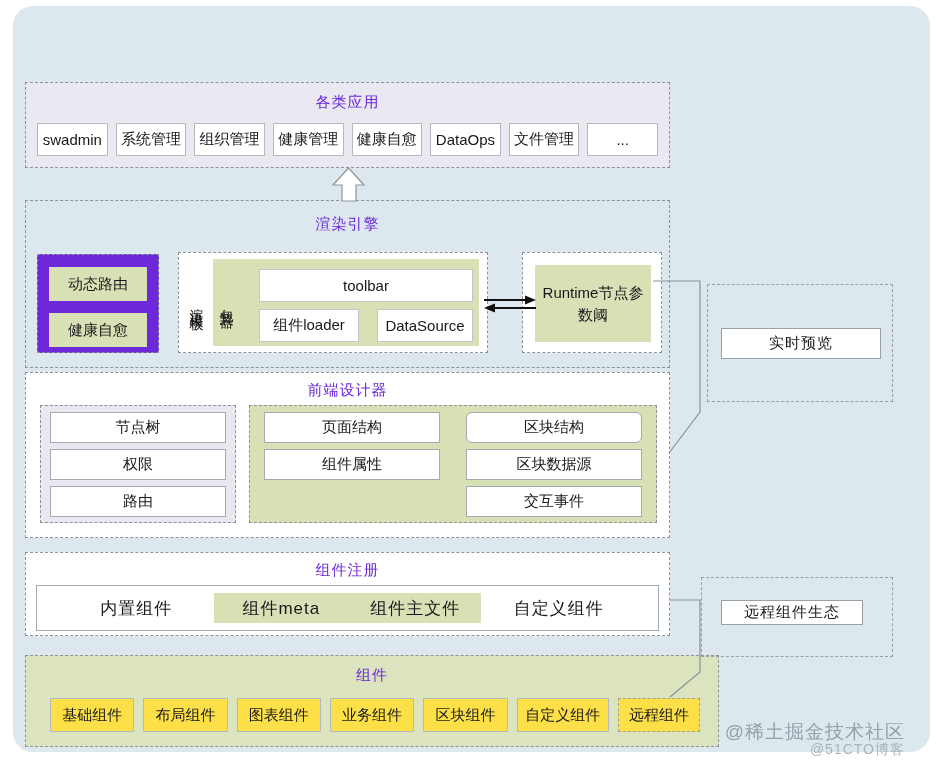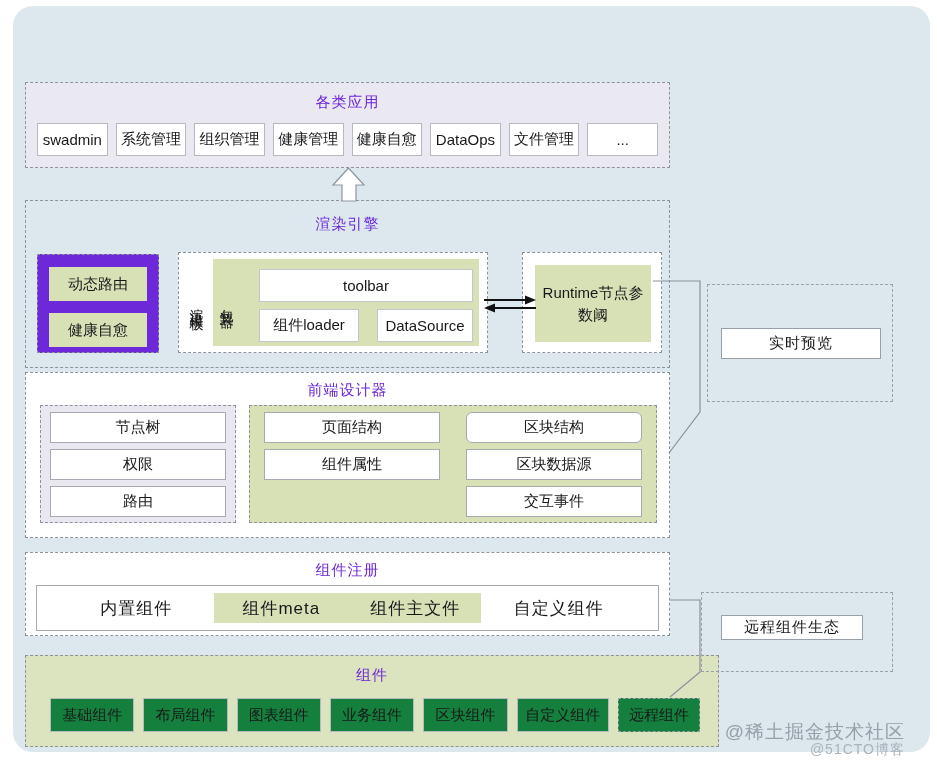--- a/index.html
+++ b/index.html
@@ -43,25 +43,25 @@
 
   
   .registry { left:25px; top:552px; width:645px; height:84px; background:#ffffff; }
   .registry-inner { position:absolute; left:10px; top:32px; width:623px; height:46px; background:#ffffff; border:1px solid #a5a9b1; display:flex; align-items:center; justify-content:space-between; padding:0 22px; }
   .reg-text { font-size:17px; letter-spacing:1px; width:160px; text-align:center; }
   .reg-chip { width:140px; height:30px; background:#d8e1b6; display:flex; align-items:center; justify-content:center; font-size:17px; letter-spacing:1px; }
 
   
   .components { left:25px; top:655px; width:694px; height:92px; background:#dbe3bf; }
   .comp-row { position:absolute; left:24px; right:18px; top:42px; height:34px; display:flex; gap:9px; }
-  .comp-item { flex:1; background:#15803d; border:1px solid #b5b9c0; display:flex; align-items:center; justify-content:center; font-size:15px; }
+  .comp-item { flex:1; background:#fde047; border:1px solid #b5b9c0; display:flex; align-items:center; justify-content:center; font-size:15px; }
   .comp-item.remote { border:1px dashed #9aa0a8; flex:0.97; }
 
   
-  .remote-eco { left:701px; top:592px; width:192px; height:80px; border-color:#9aa0a8; }
+  .remote-eco { left:701px; top:577px; width:192px; height:80px; border-color:#9aa0a8; }
   .remote-eco-box { position:absolute; left:19px; top:22px; width:142px; height:25px; background:#ffffff; border:1px solid #9aa0a8; display:flex; align-items:center; justify-content:center; font-size:15px; letter-spacing:1px; }
 
   .overlay { position:absolute; left:0; top:0; width:937px; height:763px; pointer-events:none; }
 
   .watermark1 { position:absolute; right:32px; top:719px; font-size:19px; color:#97a0aa; letter-spacing:1px; }
   .watermark2 { position:absolute; right:32px; top:741px; font-size:14px; color:#aab2bb; letter-spacing:1px; }
 </style>
 </head>
 <body>
 

